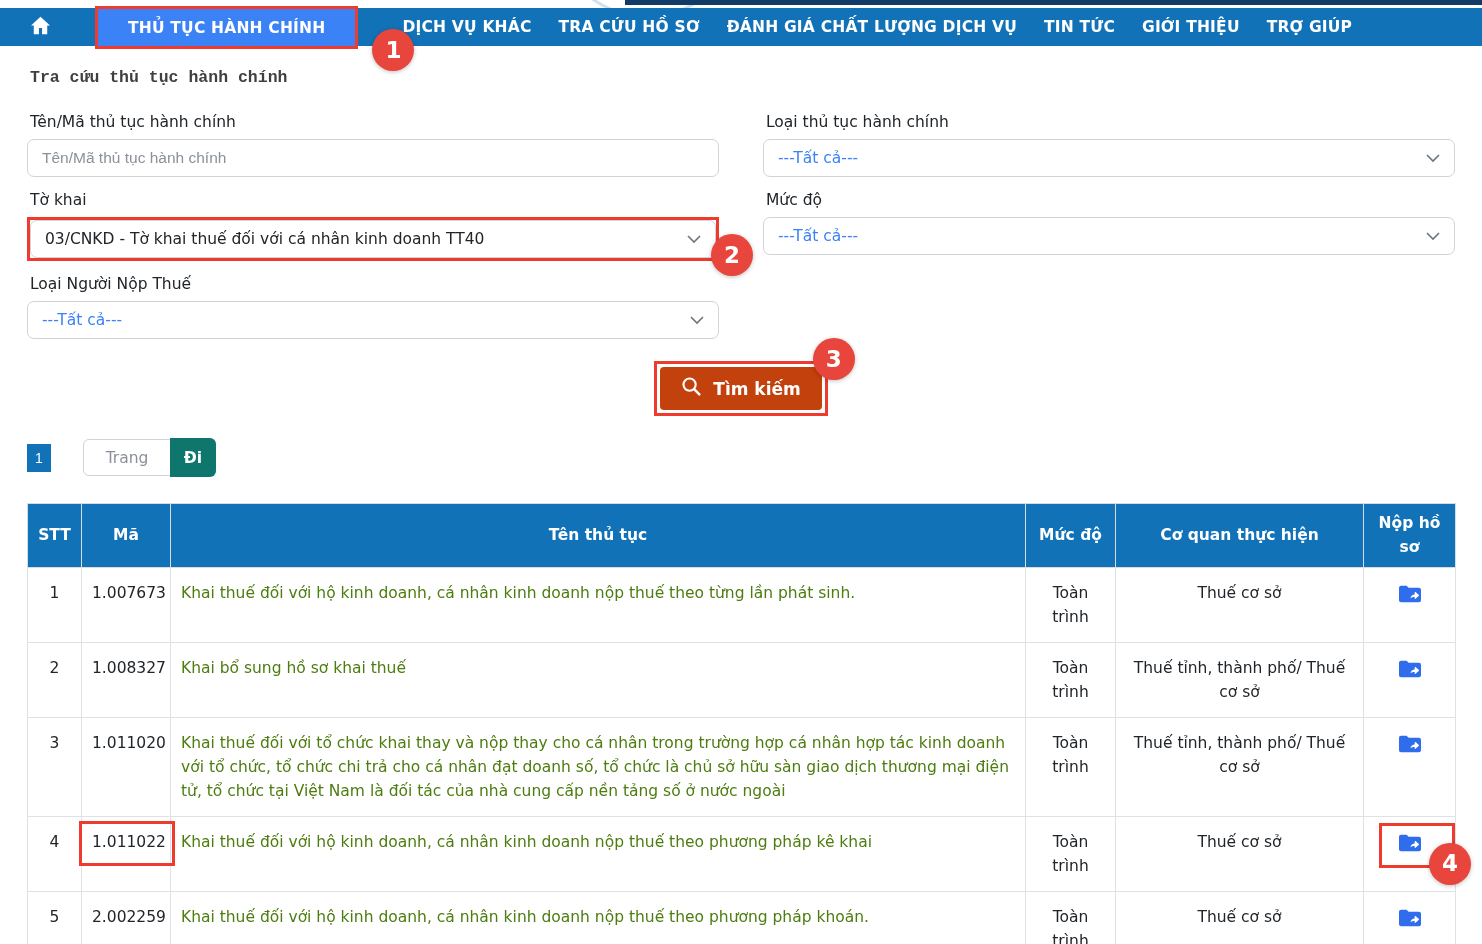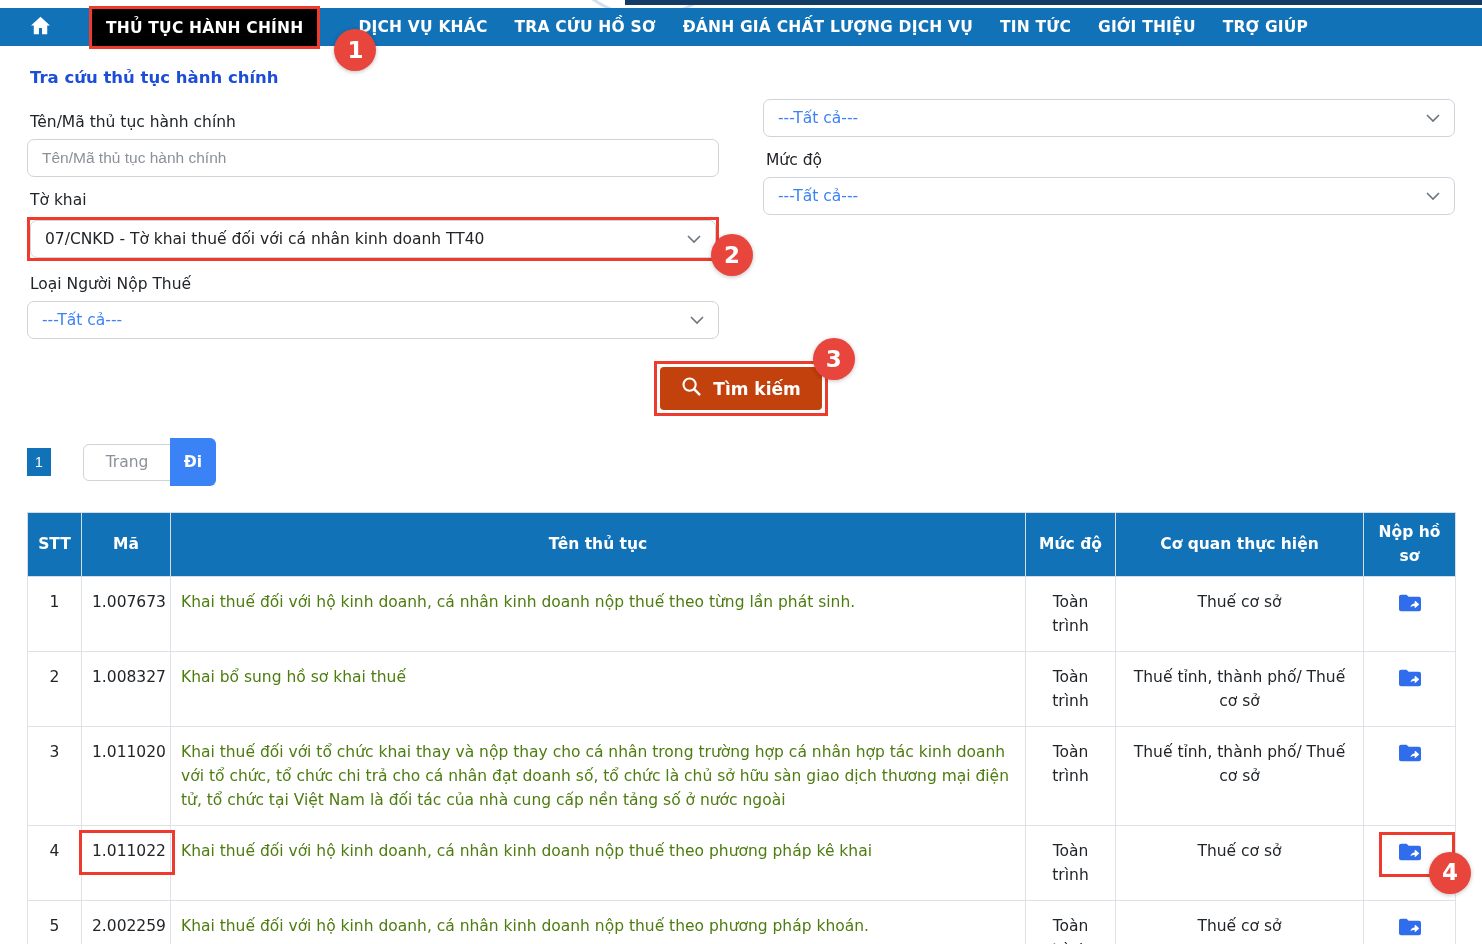--- a/index.html
+++ b/index.html
@@ -7,35 +7,35 @@
     font-family:"DejaVu Sans","Liberation Sans",sans-serif; }
 
   
   .top-strip { position:absolute; left:625px; top:0; right:0; height:5px; background:#123c66; z-index:1; }
   .arc { position:absolute; left:552px; top:-172px; width:190px; height:190px; border:3px solid #cfe0f0; border-radius:50%; z-index:0; }
 
   
   .navbar { position:relative; margin-top:8px; height:38px; background:#1272b8;
     display:flex; align-items:center; gap:27px; padding-left:30px; z-index:2; }
   .nav-item { color:#fff; font-weight:bold; font-size:15.5px; letter-spacing:.2px; white-space:nowrap; cursor:pointer; }
-  .nav-active-wrap { position:relative; border:3px solid #ef3b2d; background:#000000; padding:9px 14px; margin:-6px 11px; }
+  .nav-active-wrap { position:relative; border:3px solid #ef3b2d; background:#3b82f6; padding:9px 30px; margin:-6px 17px; }
   .home-btn { display:flex; align-items:center; cursor:pointer; }
 
   
   .badge { position:absolute; width:42px; height:42px; border-radius:50%; background:#e8453c;
     color:#fff; font-weight:bold; font-size:23px; display:flex; align-items:center; justify-content:center;
     z-index:10; box-shadow:0 1px 4px rgba(0,0,0,.25); }
   .badge-1 { right:-59px; bottom:-25px; }
   .badge-2 { right:-37px; top:14px; }
   .badge-3 { right:-30px; top:-26px; }
   .badge-4 { right:-19px; bottom:-20px; }
 
   
   .content { padding:0 27px; }
-  .page-title { margin:22px 0 12px 3px; font-size:16.5px; font-weight:bold; color:#1d4ed8; }
+  .page-title { margin:22px 0 12px 3px; font-size:16.5px; font-weight:bold; color:#404040;font-family:Liberation Mono, monospace; }
   .form-grid { display:flex; gap:44px; }
   .form-col { flex:1; }
   .field-label { display:block; margin:14px 3px 8px; font-size:15.5px; color:#212529; }
   .control { width:100%; height:38px; border:1px solid #ced4da; border-radius:7px; background:#fff;
     display:flex; align-items:center; padding:0 14px; font-size:15.5px; color:#212529; position:relative; cursor:pointer; }
   input.control { cursor:text; }
   input.control::placeholder { color:#8a9199; }
   .muted { color:#3b82f6; }
   .chev { position:absolute; right:14px; top:50%; transform:translateY(-50%); line-height:0; }
   .red-wrap { position:relative; border:3px solid #ef3b2d; }
@@ -49,21 +49,21 @@
 
   
   .pagebar { display:flex; align-items:center; margin:22px 0 26px; }
   .page-num { width:24px; height:28px; background:#1272b8; color:#fff; display:flex; align-items:center;
     justify-content:center; font-size:14px; cursor:pointer; border:none; }
   .page-summary { flex:1; text-align:center; font-weight:bold; font-size:15.5px; color:#212529; }
   .goto { display:flex; align-items:center;margin-left:32px; }
   .goto-input { width:88px; height:37px; border:1px solid #ced4da; border-radius:6px 0 0 6px;
     text-align:center; font-size:15.5px; color:#495057; font-family:inherit; }
   .goto-input::placeholder { color:#8a9199; }
-  .go-btn { width:46px; height:48px; background:#3b82f6; color:#fff; font-weight:bold; border:none;
+  .go-btn { width:46px; height:39px; background:#0f766e; color:#fff; font-weight:bold; border:none;
     border-radius:0 6px 6px 0; font-size:15.5px; cursor:pointer; font-family:inherit; margin-left:-1px; }
 
   
   table { width:100%; border-collapse:collapse; table-layout:fixed; }
   col.c-stt { width:54px; } col.c-ma { width:89px; } col.c-ten { width:855px; }
   col.c-mucdo { width:90px; } col.c-coquan { width:248px; } col.c-nop { width:92px; }
   th { background:#1272b8; color:#fff; font-size:15.5px; height:64px; vertical-align:middle;
     text-align:center; padding:6px 10px; border:1px solid #d4dce4; line-height:1.5; }
   td { border:1px solid #dee2e6; padding:13px 10px; font-size:15.5px; color:#212529;
     vertical-align:top; line-height:1.55; height:66px; }
@@ -107,21 +107,21 @@
   <h1 class="page-title">Tra cứu thủ tục hành chính</h1>
 
   <div class="form-grid">
     <div class="form-col">
       <label class="field-label">Tên/Mã thủ tục hành chính</label>
       <input class="control" placeholder="Tên/Mã thủ tục hành chính" style="">
 
       <label class="field-label">Tờ khai</label>
       <div class="red-wrap">
         <div class="control">
-          <span>07/CNKD - Tờ khai thuế đối với cá nhân kinh doanh TT40</span>
+          <span>03/CNKD - Tờ khai thuế đối với cá nhân kinh doanh TT40</span>
           <span class="chev">
             <svg width="14" height="9" viewBox="0 0 14 9">
                 <polyline points="1,1.5 7,7.5 13,1.5" fill="none" stroke="#6c757d" stroke-width="1.6"></polyline>
               </svg>
           </span>
         </div>
         <div class="badge badge-2">2</div>
       </div>
 
       <label class="field-label">Loại Người Nộp Thuế</label>
@@ -129,20 +129,21 @@
         <span class="muted">---Tất cả---</span>
         <span class="chev">
           <svg width="14" height="9" viewBox="0 0 14 9">
               <polyline points="1,1.5 7,7.5 13,1.5" fill="none" stroke="#6c757d" stroke-width="1.6"></polyline>
             </svg>
         </span>
       </div>
     </div>
 
     <div class="form-col">
+      <label class="field-label">Loại thủ tục hành chính</label>
       <div class="control">
         <span class="muted">---Tất cả---</span>
         <span class="chev">
           <svg width="14" height="9" viewBox="0 0 14 9">
               <polyline points="1,1.5 7,7.5 13,1.5" fill="none" stroke="#6c757d" stroke-width="1.6"></polyline>
             </svg>
         </span>
       </div>
 
       <label class="field-label">Mức độ</label>

